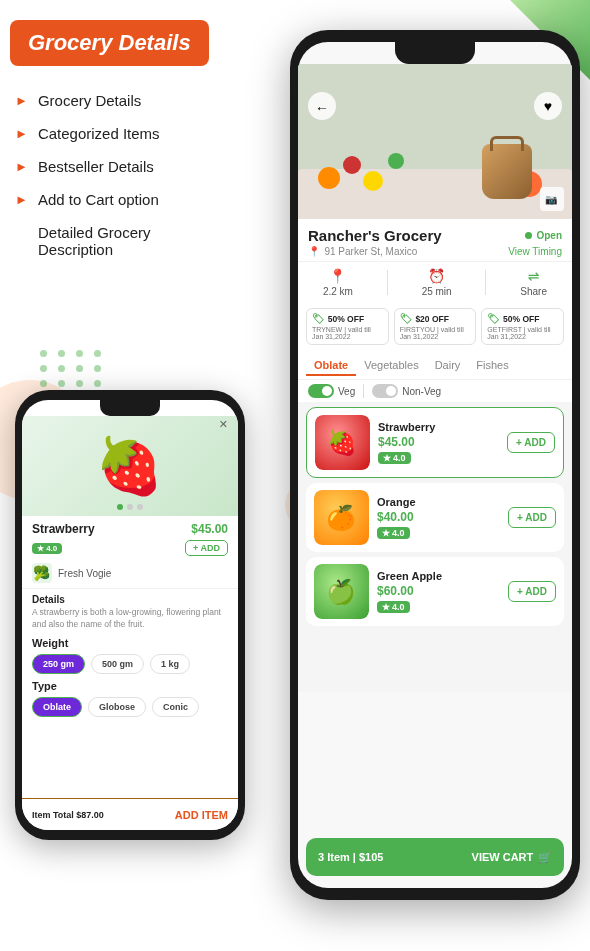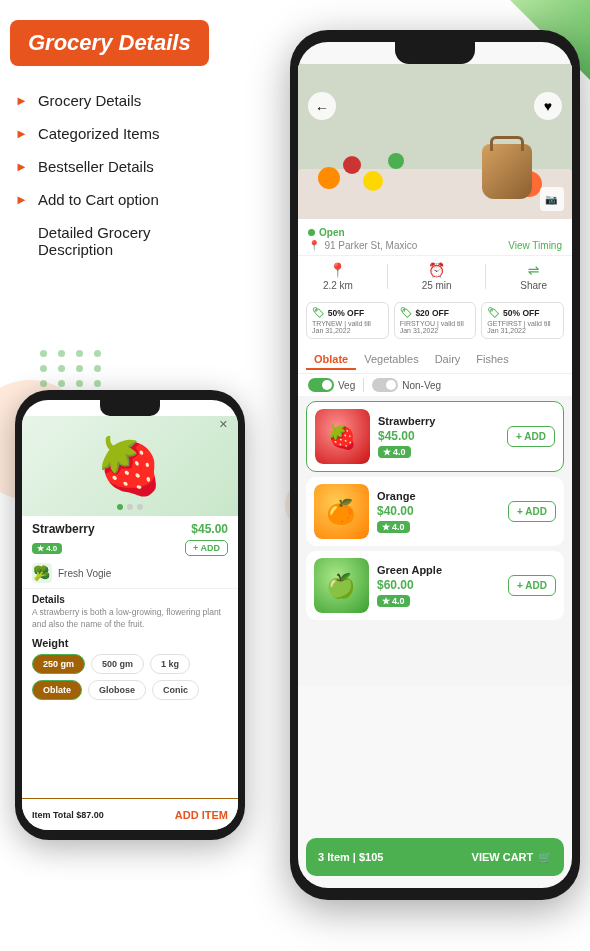--- a/index.html
+++ b/index.html
@@ -465,21 +465,21 @@
     .pl-chips { display: flex; gap: 6px; }
     .pl-chip {
       border-radius: 20px;
       padding: 4px 10px;
       font-size: 9px;
       font-weight: 600;
       border: 1.5px solid #e0e0e0;
       color: #444;
       background: #fff;
     }
-    .pl-chip.active { background: #a16207; color: #fff; border-color: #4CAF50; }
+    .pl-chip.active { background: #6d28d9; color: #fff; border-color: #4CAF50; }
 
     .pl-bottom-bar {
       position: absolute;
       bottom: 0; left: 0; right: 0;
       height: 32px;
       background: #fff;
       border-top: 1px solid #a16207;
       display: flex; align-items: center; justify-content: space-between;
       padding: 0 10px;
     }
@@ -623,20 +623,21 @@
         <div class="gh-broc" style="width:20px;height:20px;bottom:45px;right:60px;"></div>
       </div>
 
       <div class="pm-back">←</div>
       <div class="pm-heart">♥</div>
       <div class="pm-gallery">📷</div>
     </div>
 
     <div class="pm-store-info">
       <div class="pm-store-row">
+        <span class="pm-store-name">Rancher's Grocery</span>
         <div class="pm-open-badge">
           <div class="pm-open-dot"></div>
           <span>Open</span>
         </div>
       </div>
       <div class="pm-address-row">
         <span style="color:#4CAF50;font-size:10px;">📍</span>
         <span class="pm-address">91 Parker St, Maxico</span>
         <span style="flex:1;"></span>
         <span class="pm-timing">View Timing</span>
@@ -813,20 +814,21 @@
     <div class="pl-section">
       <div class="pl-section-title">Weight</div>
       <div class="pl-chips">
         <div class="pl-chip active">250 gm</div>
         <div class="pl-chip">500 gm</div>
         <div class="pl-chip">1 kg</div>
       </div>
     </div>
 
     <div class="pl-section">
+      <div class="pl-section-title">Type</div>
       <div class="pl-chips">
         <div class="pl-chip active">Oblate</div>
         <div class="pl-chip">Globose</div>
         <div class="pl-chip">Conic</div>
       </div>
     </div>
 
     <div class="pl-bottom-bar">
       <span class="pl-total">Item Total $87.00</span>
       <span class="pl-add-item">ADD ITEM</span>

